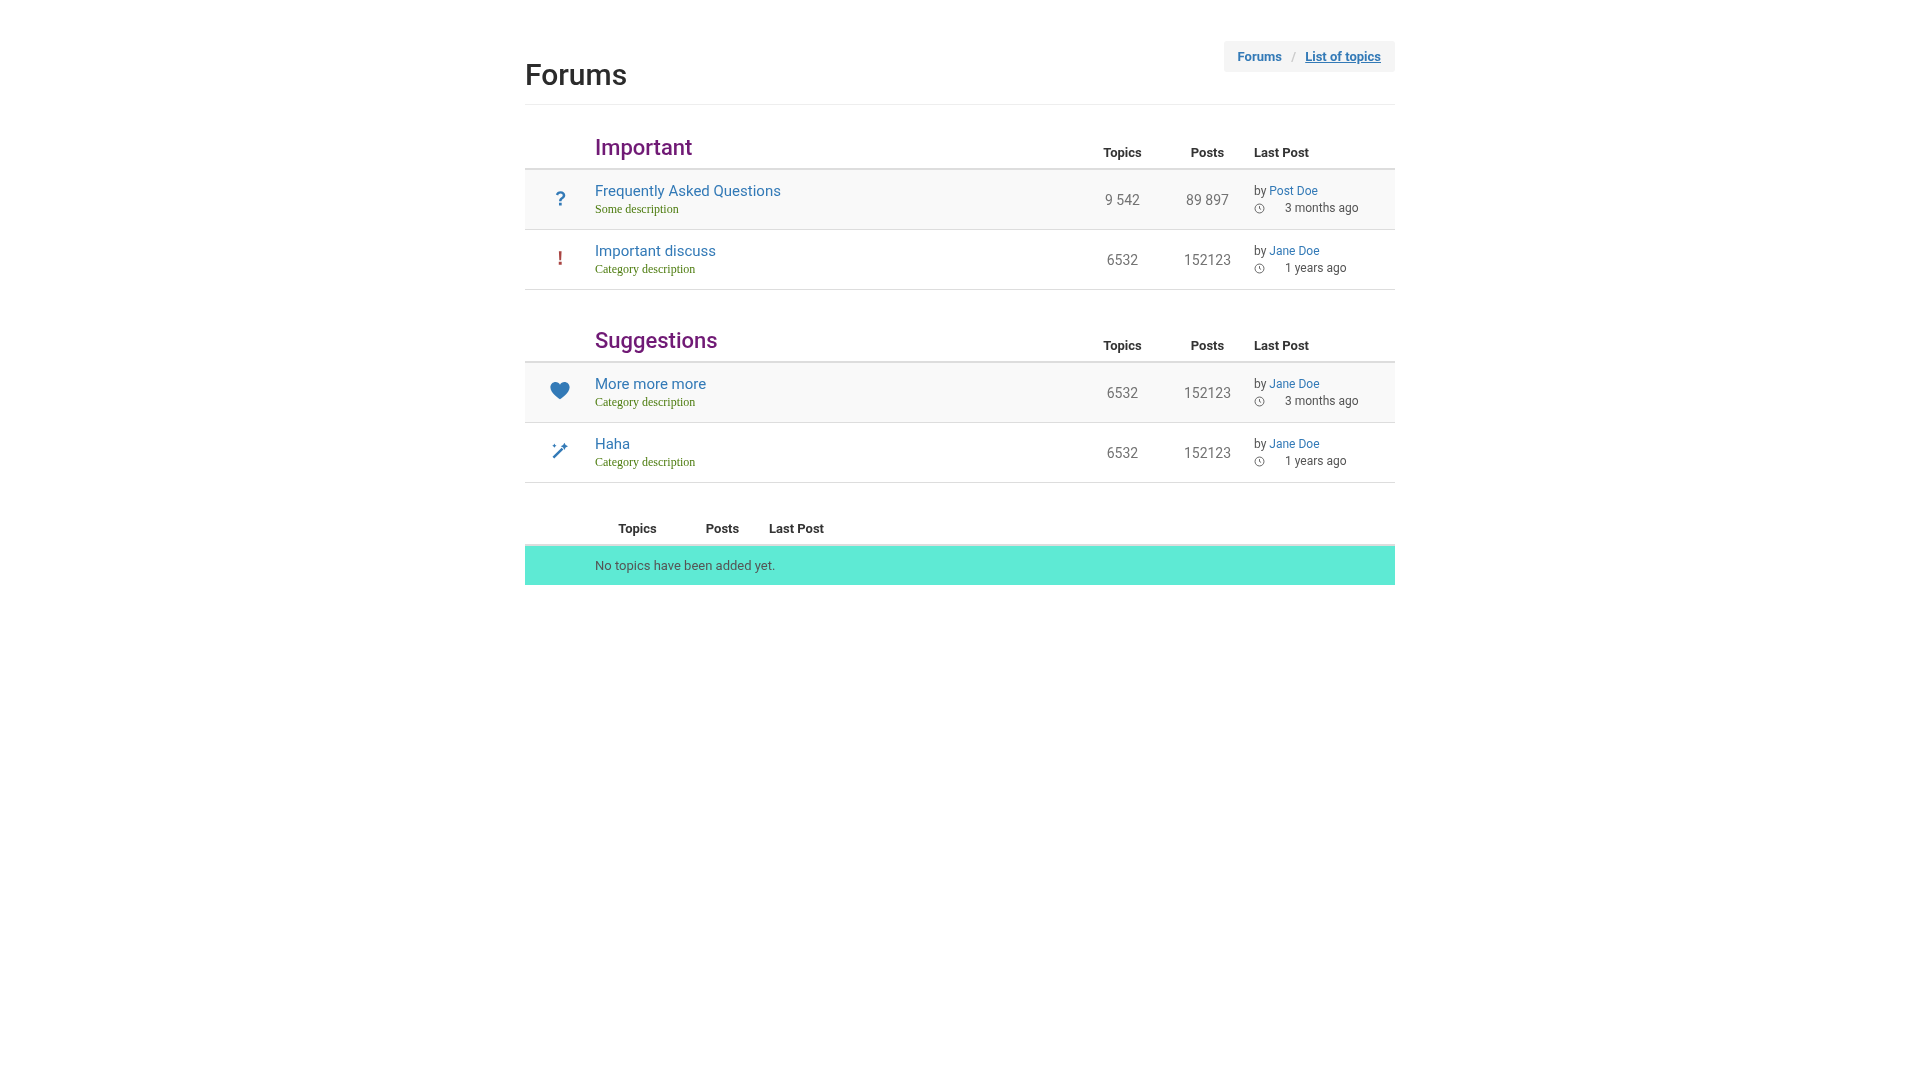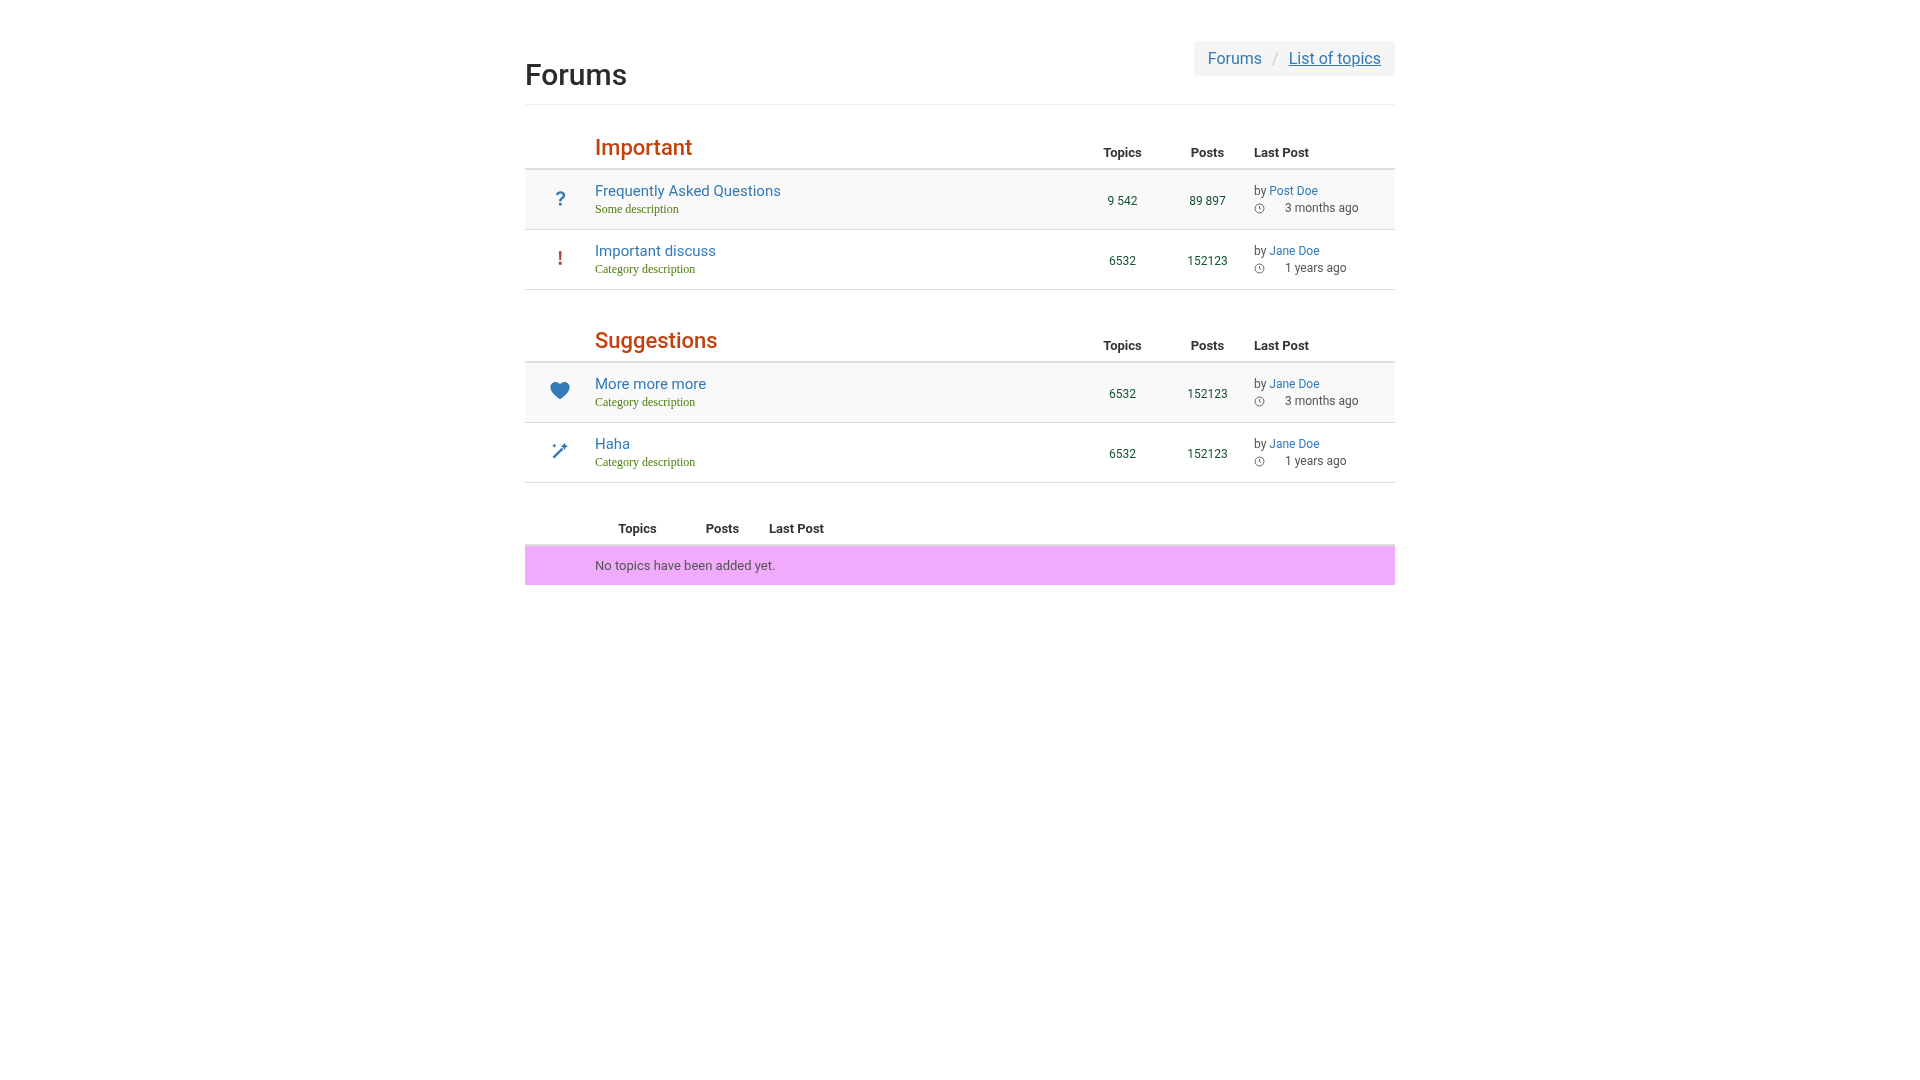--- a/index.html
+++ b/index.html
@@ -23,22 +23,23 @@
   h1.page-title {
     font-size: 30px;
     font-weight: 500;
     color: #2b2b2b;
     margin-top: 12px;
   }
   .breadcrumb {
     background: #f5f5f5;
     border-radius: 3px;
     padding: 8px 14px;
-    font-size: 16px;
+    font-size: 13px;
     margin-top: -4px;
+    font-weight: bold;
   }
   .breadcrumb a {
     color: #337ab7;
     text-decoration: none;
   }
   .breadcrumb .sep {
     color: #ccc;
     padding: 0 6px;
   }
   .breadcrumb .active {
@@ -64,21 +65,21 @@
     display: flex;
     align-items: flex-end;
     border-bottom: 2px solid #ddd;
     padding: 10px 0 8px 0;
   }
   .section-head .icon-col { width: 70px; }
   .section-head .title-col {
     flex: 1;
     font-size: 22px;
     font-weight: 500;
-    color: #c2410c;
+    color: #701a75;
   }
   .section-head .hcol {
     width: 85px;
     text-align: center;
     font-size: 13px;
     font-weight: 700;
     color: #333;
   }
   .section-head .hcol.last {
     width: 145px;
@@ -108,36 +109,36 @@
     color: #4d7c0f;
     font-size: 12px;
     margin-top: 2px;
     font-family: Liberation Serif, serif;
   }
   .row .numcol {
     width: 85px;
     text-align: center;
   }
   .row .numcol a {
-    color: #14532d;
-    font-size: 12px;
+    color: #737373;
+    font-size: 14px;
     text-decoration: none;
   }
   .row .lastcol {
     width: 145px;
     font-size: 12px;
     color: #555;
     padding-left: 4px;
   }
   .row .lastcol .by { color:#555; }
   .row .lastcol a { color: #337ab7; text-decoration: none; }
   .row .lastcol .time { margin-top: 3px; display:flex; align-items:center; gap:20px; color:#555; }
 
   .empty-row {
-    background: #f0abfc;
+    background: #5eead4;
     padding: 12px 0;
     display: flex;
   }
   .empty-row .icon-col { width: 70px; }
   .empty-row .msg { color:#555; font-size:13px; }
 
   
   .ic-blue { fill:#337ab7; }
   .ic-red { fill:#a94442; }
   .clock-ic { width:11px; height:11px; fill:#555; }

